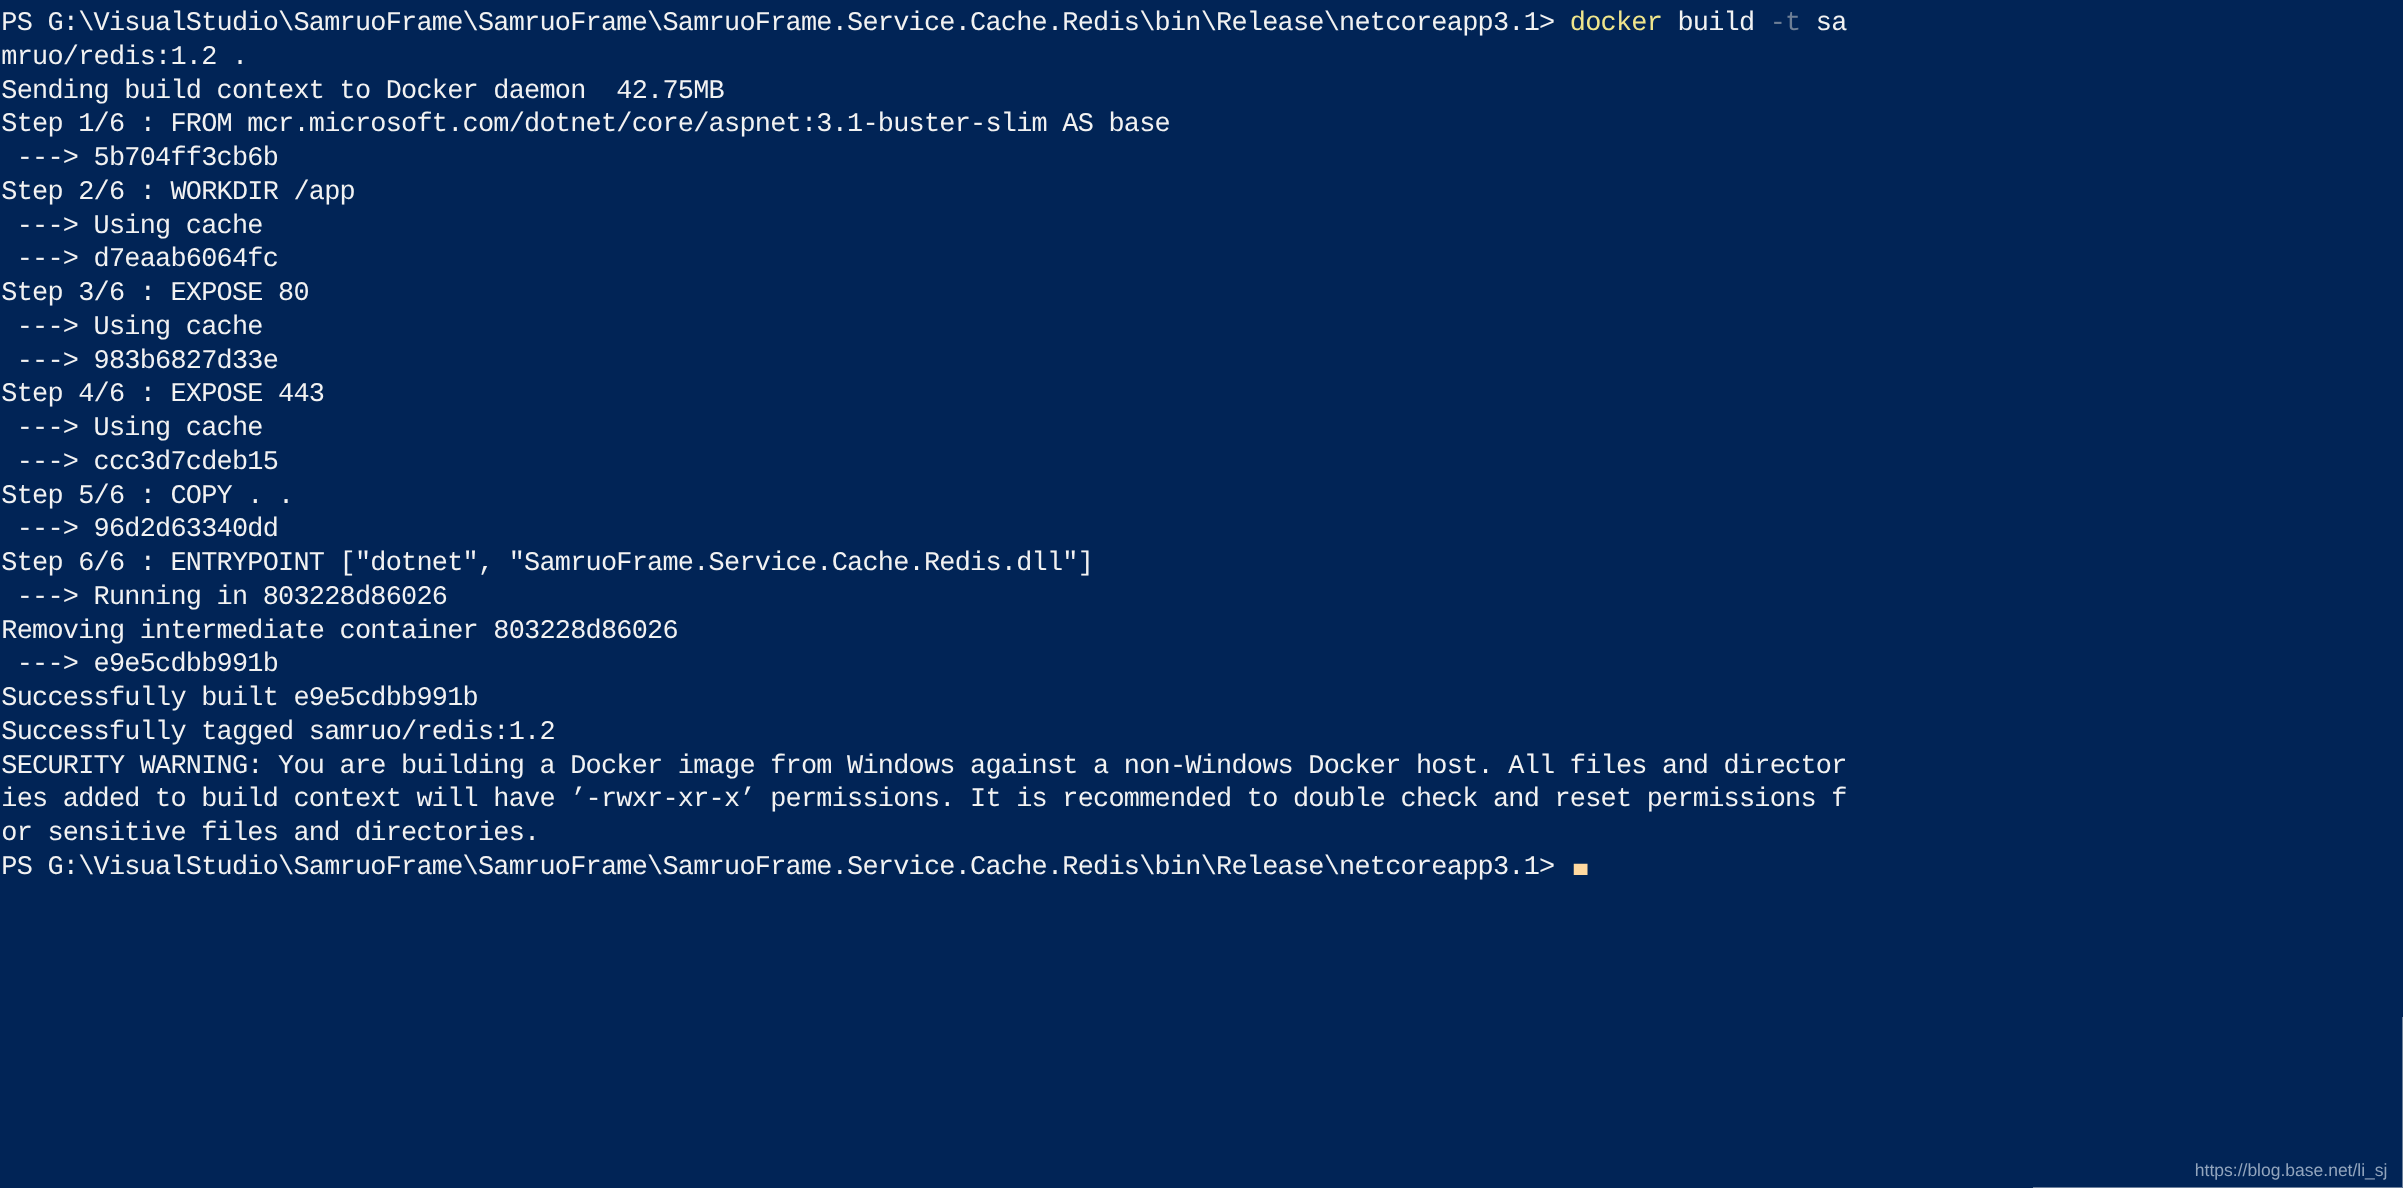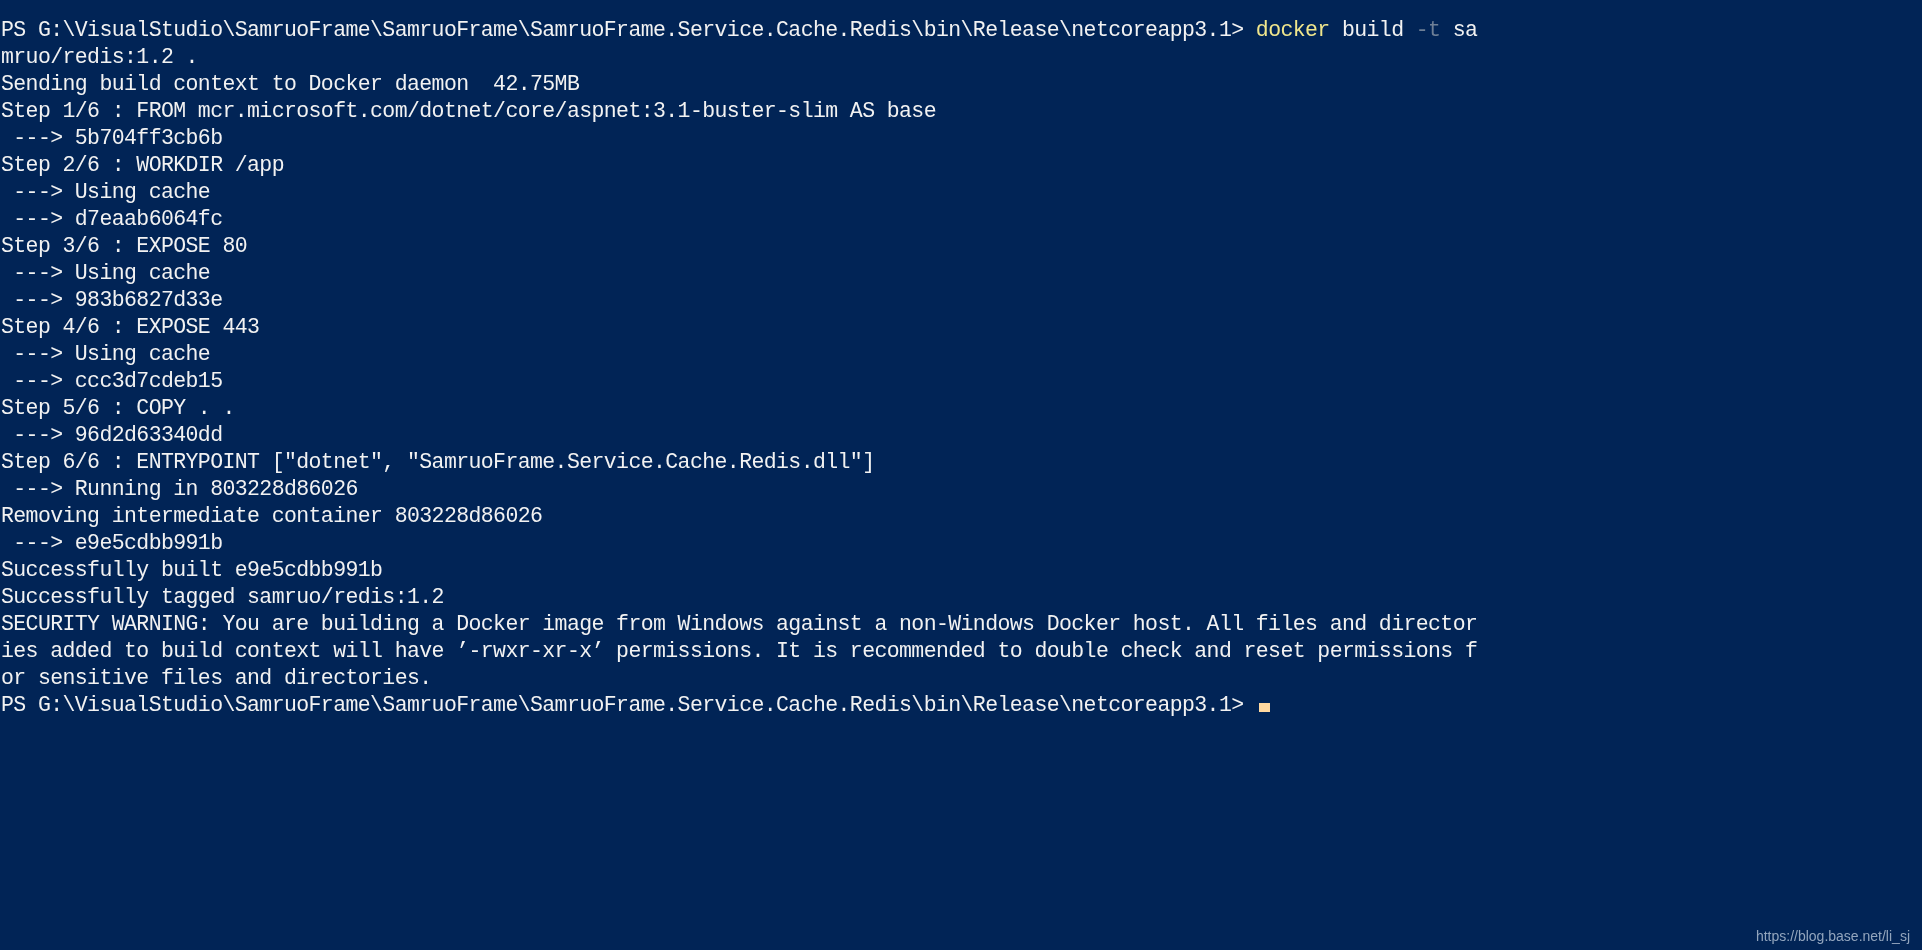--- a/index.html
+++ b/index.html
@@ -119,21 +119,21 @@
   }
   .winbtn .g-close::before { transform: rotate(45deg); }
   .winbtn .g-close::after  { transform: rotate(-45deg); }
 
   
   #console {
     flex: 1 1 auto;
     background: #012456;
     position: relative;
     overflow: hidden;
-    padding: 15px 0 0 1px;
+    padding: 4px 0 0 1px;
   }
   #console-lines {
     font-family: "Liberation Mono", "DejaVu Sans Mono", monospace;
     font-size: 21.5px;
     line-height: 27px;
     letter-spacing: -0.6px;
     color: #f2f2f2;
     white-space: pre;
     padding-top: 2px;
   }

